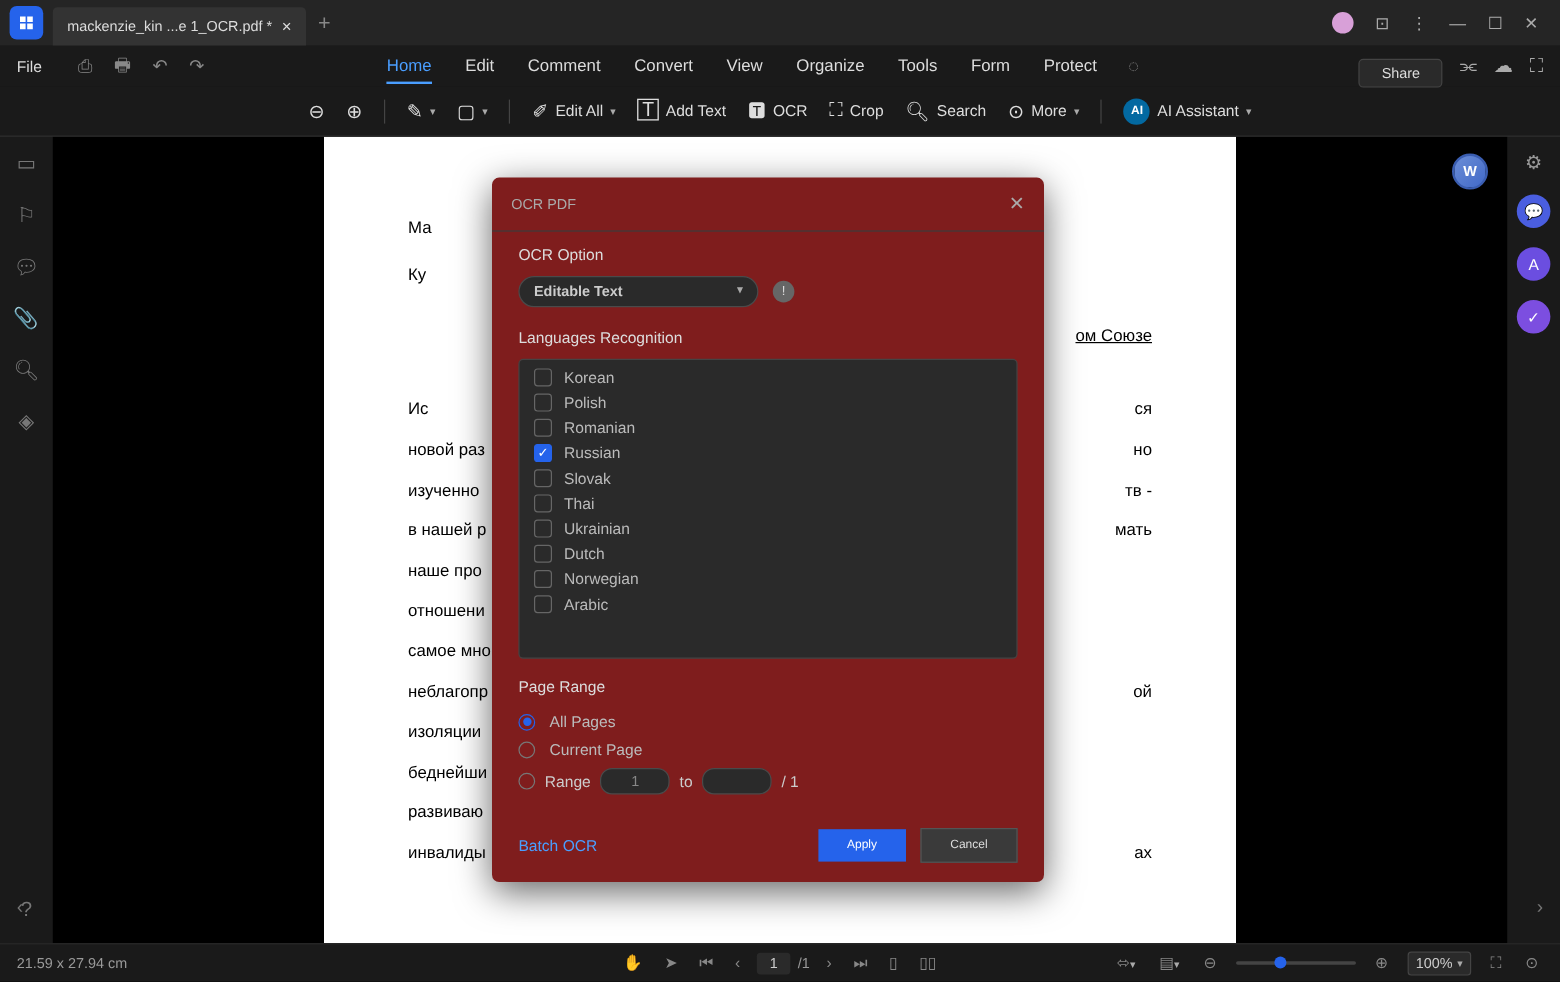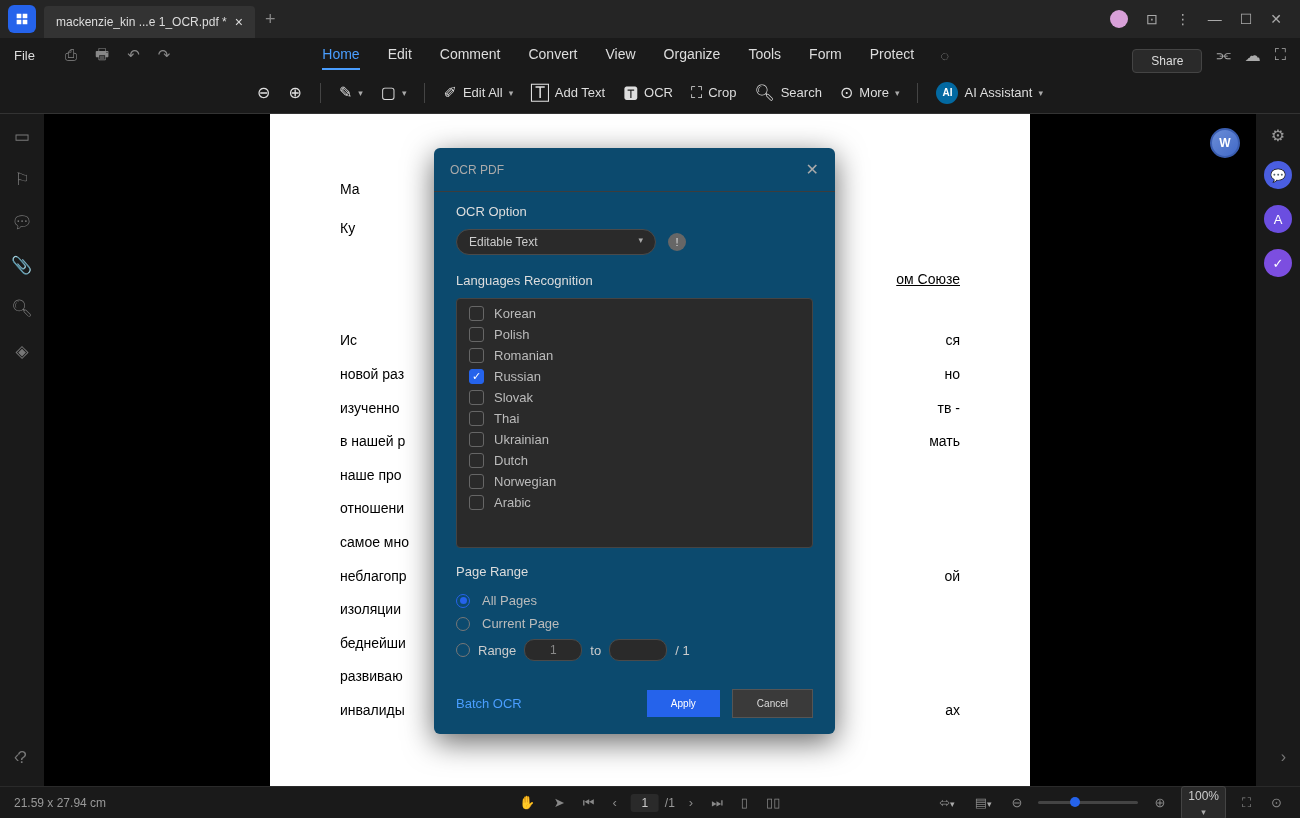--- a/index.html
+++ b/index.html
@@ -50,27 +50,27 @@
 
 .content { position: absolute; left: 44px; right: 44px; top: 114px; bottom: 32px; background: #000; overflow: hidden; }
 .page { background: white; width: 760px; margin: 0 auto; height: 100%; padding: 60px 70px; color: #000; font-family: "Times New Roman", serif; font-size: 14px; line-height: 2.2; position: relative; }
 .page .header-line { margin-bottom: 8px; }
 .page p { margin-bottom: 4px; text-align: justify; }
 
 
 .w-badge { position: absolute; right: 60px; top: 128px; width: 30px; height: 30px; border-radius: 50%; background: linear-gradient(135deg, #6b8dd6, #4169c8); display: flex; align-items: center; justify-content: center; color: white; font-size: 12px; font-weight: bold; border: 2px solid #3a5db0; }
 
 
-.dialog { position: absolute; left: 434px; top: 148px; width: 401px; background: #0c4a6e; border-radius: 6px; box-shadow: 0 8px 30px rgba(0,0,0,0.6); color: #ccc; font-size: 13px; }
+.dialog { position: absolute; left: 410px; top: 148px; width: 460px; background: #7f1d1d; border-radius: 6px; box-shadow: 0 8px 30px rgba(0,0,0,0.6); color: #ccc; font-size: 13px; }
 .dialog-header { display: flex; align-items: center; justify-content: space-between; padding: 12px 16px; border-bottom: 1px solid #3d3d3d; font-size: 12px; color: #aaa; }
 .dialog-close { cursor: pointer; font-size: 16px; color: #aaa; }
 .dialog-body { padding: 12px 22px 16px; }
 .section-label { font-size: 13px; color: #ddd; margin-bottom: 10px; }
 .dropdown { display: flex; align-items: center; gap: 12px; margin-bottom: 18px; }
-.dropdown-select { flex: 0 0 200px; background: #2a2a2a; border: 1px solid #4a4a4a; border-radius: 14px; padding: 5px 12px; display: flex; align-items: flex-start; justify-content: space-between; cursor: pointer; font-size: 12px; }
+.dropdown-select { flex: 0 0 200px; background: #2a2a2a; border: 1px solid #4a4a4a; border-radius: 14px; padding: 5px 12px; display: flex; align-items: flex-start; justify-content: space-between; cursor: pointer; font-size: 12px; font-weight: bold; }
 .info-icon { width: 18px; height: 18px; border-radius: 50%; background: #666; display: flex; align-items: center; justify-content: center; font-size: 11px; color: #ddd; }
 .lang-list { background: #2a2a2a; border: 1px solid #444; border-radius: 4px; height: 250px; overflow-y: auto; padding: 4px 0; position: relative; }
 .lang-list::-webkit-scrollbar { width: 8px; }
 .lang-list::-webkit-scrollbar-thumb { background: #666; border-radius: 4px; }
 .lang-item { display: flex; align-items: center; gap: 10px; padding: 3px 12px; cursor: pointer; font-size: 13px; color: #bbb; }
 .checkbox { width: 15px; height: 15px; border: 1px solid #666; border-radius: 3px; display: flex; align-items: center; justify-content: center; }
 .checkbox.checked { background: #2563eb; border-color: #2563eb; }
 .checkbox.checked::after { content: "✓"; color: white; font-size: 11px; }
 .page-range { margin-top: 16px; }
 .radio-row { display: flex; align-items: center; gap: 12px; padding: 4px 0; font-size: 13px; color: #bbb; }
@@ -88,21 +88,21 @@
 
 .statusbar { position: absolute; bottom: 0; left: 0; right: 0; height: 32px; background: #1a1a1a; border-top: 1px solid #2a2a2a; display: flex; align-items: center; padding: 0 14px; font-size: 12px; color: #999; }
 .status-left { }
 .status-center { position: absolute; left: 50%; transform: translateX(-50%); display: flex; align-items: center; gap: 10px; }
 .page-ctrl { display: flex; align-items: center; gap: 6px; }
 .page-input { background: #2a2a2a; border: none; border-radius: 3px; padding: 2px 6px; color: #ccc; width: 28px; text-align: center; font-size: 12px; }
 .nav-btn { cursor: pointer; font-size: 13px; color: #888; padding: 2px 4px; }
 .status-right { margin-left: auto; display: flex; align-items: center; gap: 12px; }
 .zoom-slider { width: 100px; height: 3px; background: #444; border-radius: 2px; position: relative; }
 .zoom-slider::after { content: ""; position: absolute; left: 32%; top: -4px; width: 10px; height: 10px; background: #2563eb; border-radius: 50%; }
-.zoom-select { background: #2a2a2a; border: 1px solid #444; border-radius: 3px; padding: 2px 6px; font-size: 12px; color: #ccc; display: flex; align-items: center; gap: 4px; flex-direction: column; }
+.zoom-select { background: #2a2a2a; border: 1px solid #444; border-radius: 3px; padding: 2px 6px; font-size: 12px; color: #ccc; display: flex; align-items: center; gap: 4px; }
 </style>
 </head>
 <body>
 
 <div class="titlebar">
   <div class="app-icon">
     <svg viewBox="0 0 24 24">
         <path d="M4 4h7v7H4zm9 0h7v7h-7zm-9 9h7v7H4zm9 0h7v7h-7z"></path>
       </svg>
   </div>

